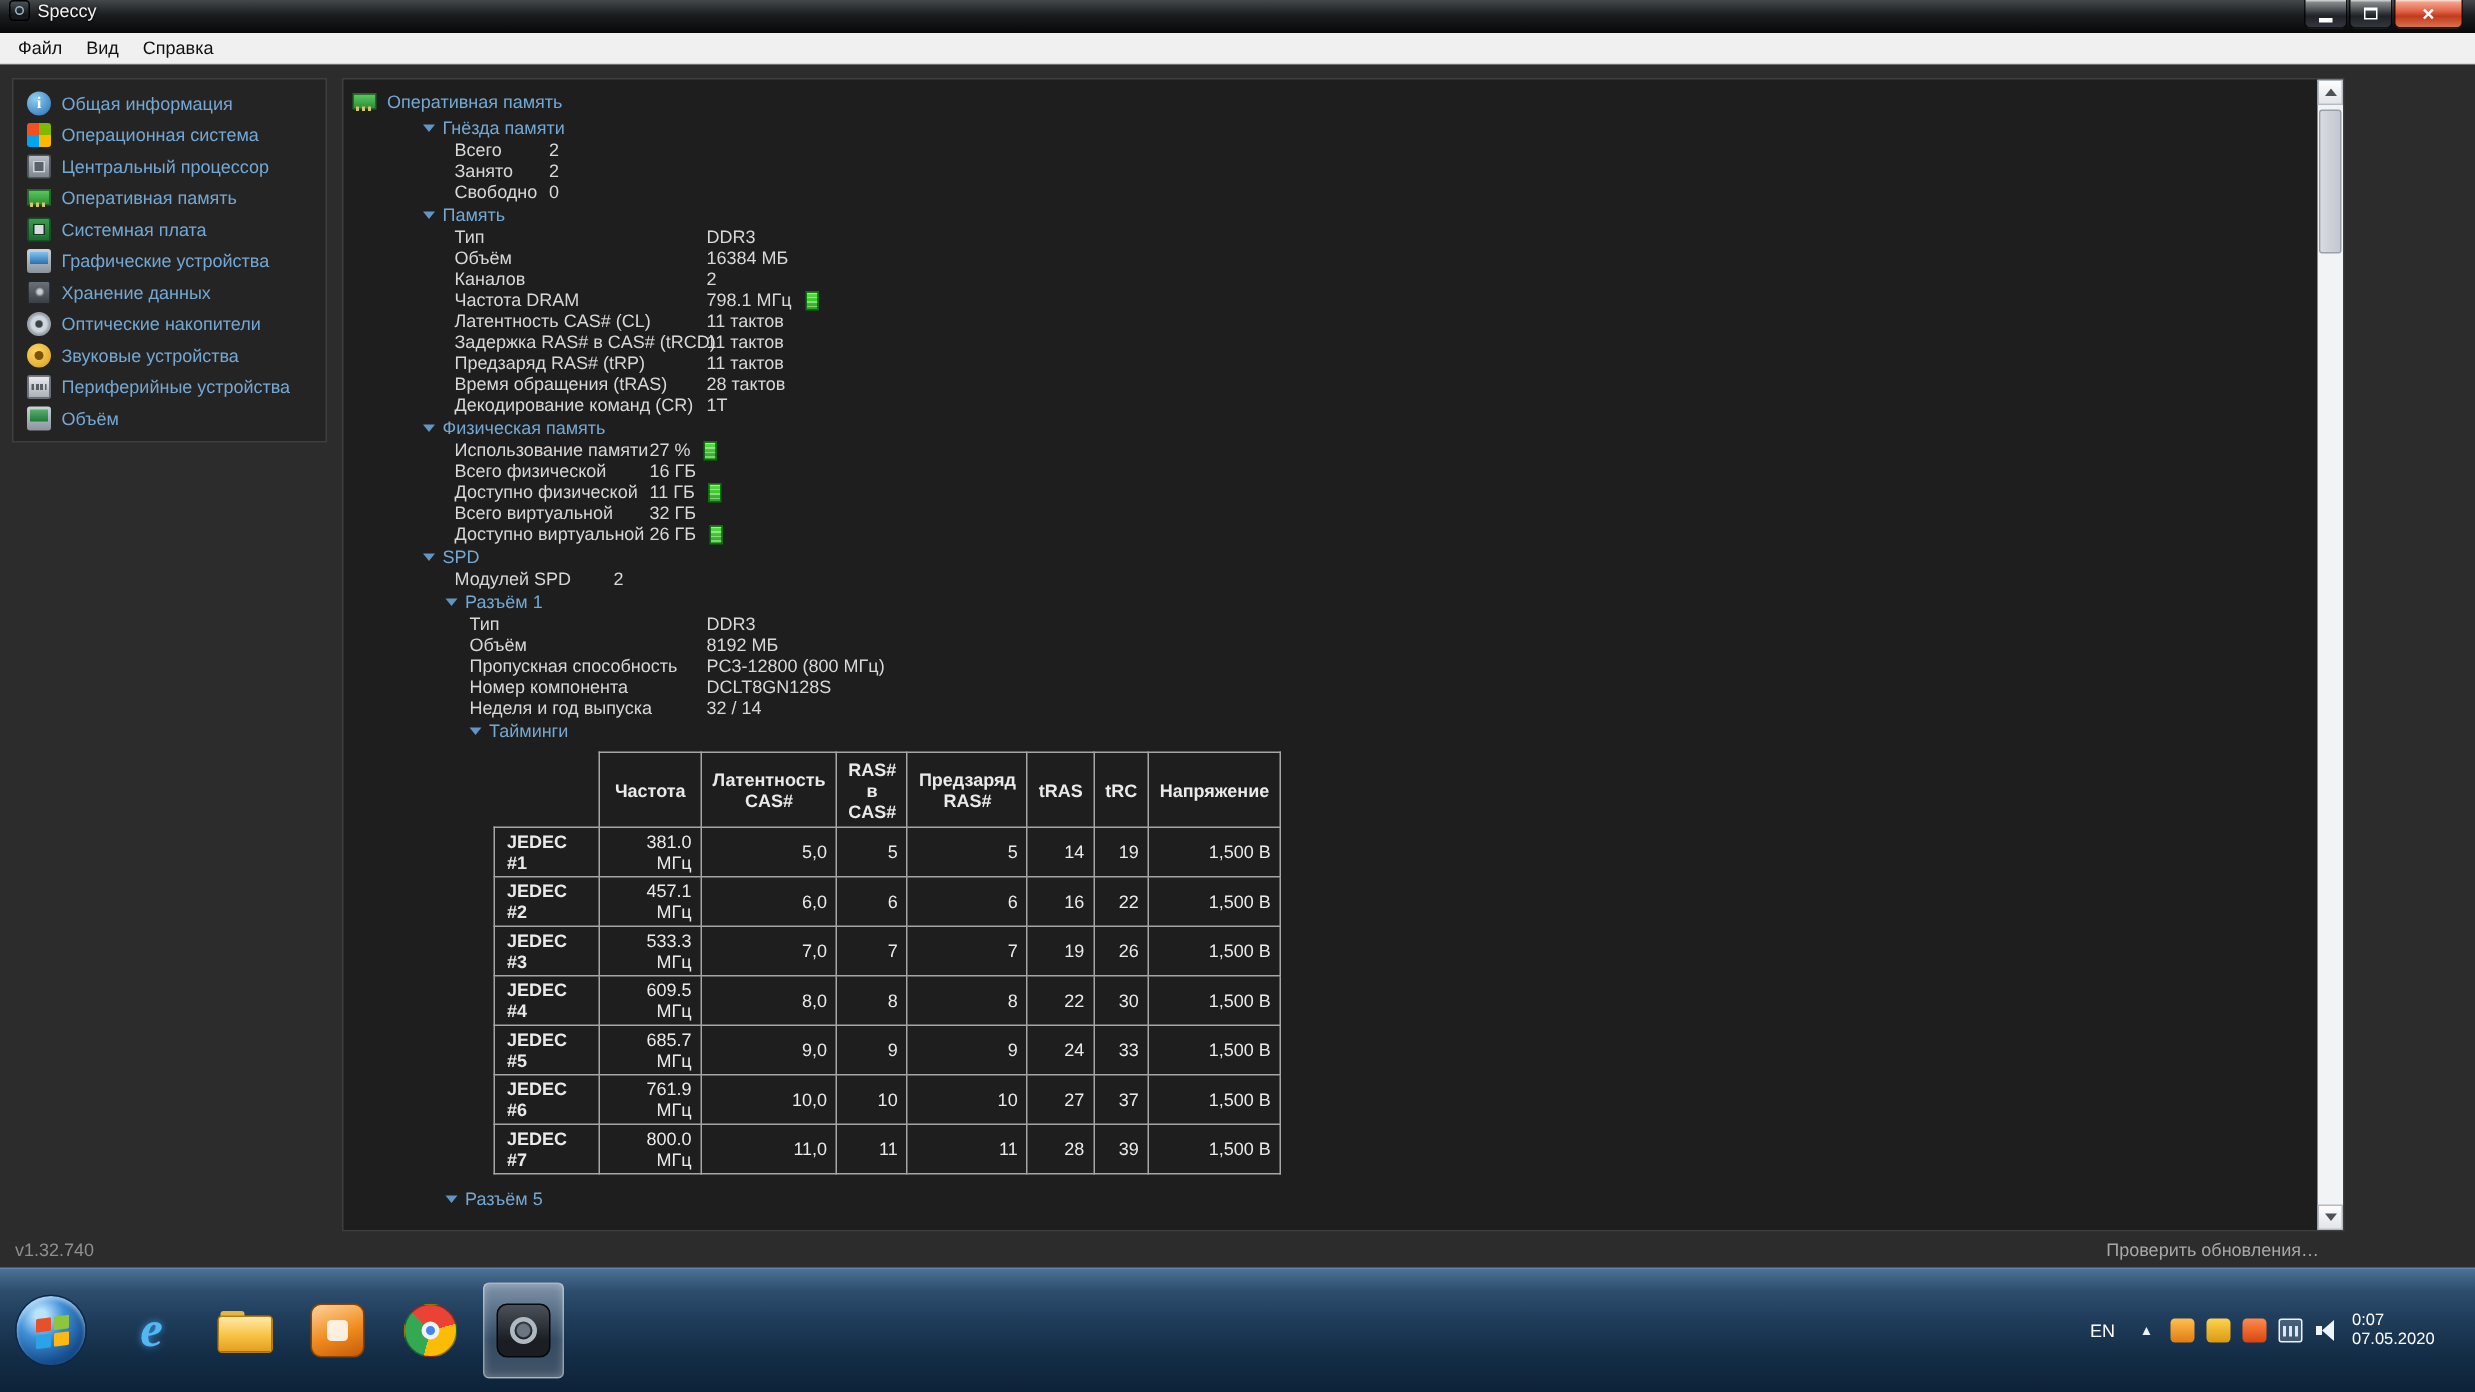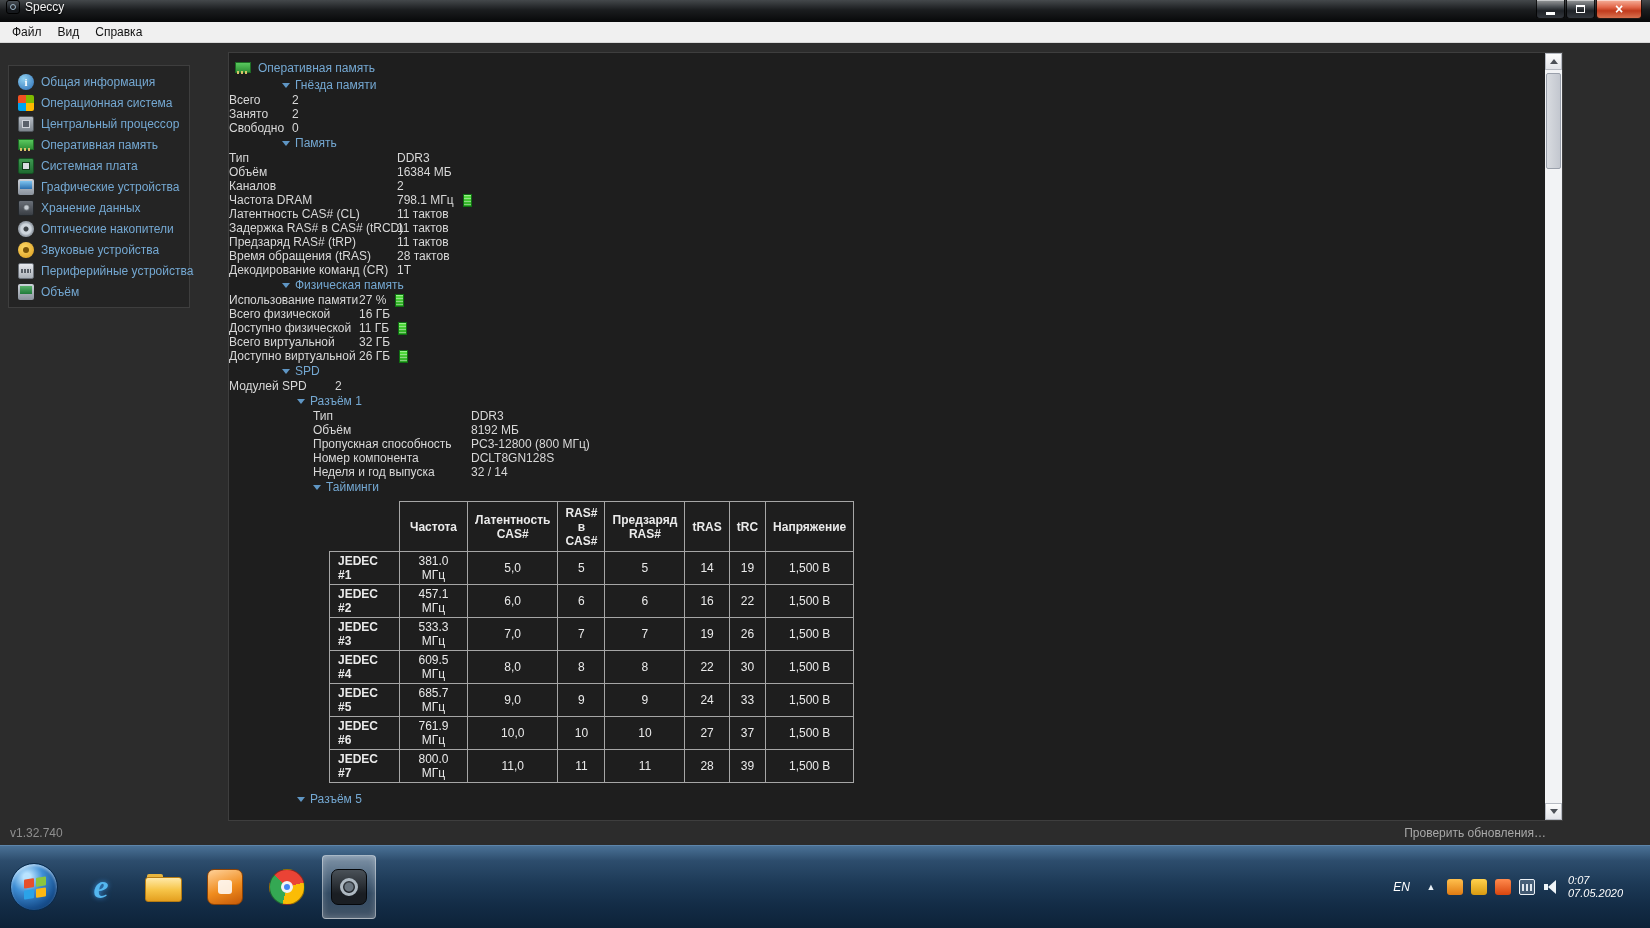--- a/index.html
+++ b/index.html
@@ -26,22 +26,22 @@
   .g-close { color:#fff; font-size:14px; font-weight:bold; line-height:16px; }
 
   
   .menubar { position:absolute; top:22px; left:0; right:0; height:21px; background:#f0f0f0;
     display:flex; align-items:center; padding-left:4px; border-bottom:1px solid #d8d8d8; }
   .menu-item { padding:0 8px; font-size:12px; color:#111; line-height:20px; cursor:default; }
 
   
   .appbody { position:absolute; top:43px; left:0; right:0; bottom:83px; background:#2c2c2c; }
 
-  .sidebar { position:absolute; left:8px; top:9px; width:182px; padding:5px 0;
-    background:#242424; border:1px solid #3e3e3e;margin-top:13px; }
+  .sidebar { position:absolute; left:8px; top:9px; width:210px; padding:5px 0;
+    background:#242424; border:1px solid #3e3e3e; }
   .side-item { display:flex; align-items:center; gap:7px; height:21px; padding:0 9px;
     color:#74a8d2; font-size:12px; white-space:nowrap; cursor:pointer; }
 
   
   .si { width:16px; height:16px; position:relative; flex:none; border-radius:2px; display:inline-block; }
   .si-summary { background:radial-gradient(circle at 35% 30%,#8fd0f0,#2a6cb5); border-radius:50%; }
   .si-summary::after { content:"i"; position:absolute; inset:0; color:#fff; font:bold 11px/16px "Liberation Serif",serif; text-align:center; }
   .si-os { background:conic-gradient(#7fba00 0 25%,#ffb900 0 50%,#00a4ef 0 75%,#f25022 0 100%); }
   .si-cpu { background:linear-gradient(#b8bec6,#7e868e); border:1px solid #50565c; }
   .si-cpu::after { content:""; position:absolute; inset:3px; background:#5a616a; border:1px solid #cfd4da; }
@@ -78,21 +78,21 @@
   .page-title { color:#74a8d2; font-size:12px; }
 
   .tree-group { display:flex; align-items:center; height:16px; font-size:12px; color:#74a8d2; cursor:pointer; }
   .tree-arrow { width:0; height:0; border-left:4px solid transparent; border-right:4px solid transparent;
     border-top:5px solid #5f96c4; margin-right:5px; flex:none; }
   .lvl1 { margin-left:53px; }
   .lvl2 { margin-left:68px; }
   .lvl3 { margin-left:84px; }
 
   .data-row { display:flex; align-items:center; height:14px; font-size:12px; color:#d8d8d8; white-space:nowrap; }
-  .g-slots,.g-memory,.g-physical,.g-spd { }
+  .g-slots,.g-memory,.g-physical,.g-spd { margin-left:74px; }
   .g-slot { margin-left:84px; }
   .row-label { flex:none; }
   .g-slots    .row-label { width:63px; }
   .g-memory   .row-label { width:168px; }
   .g-physical .row-label { width:130px; }
   .g-spd      .row-label { width:106px; }
   .g-slot     .row-label { width:158px; }
 
   .level-bar { width:9px; height:13px; margin-left:9px; flex:none;
     background:linear-gradient(#59e642,#2aa521);
@@ -105,21 +105,21 @@
   .timings th.corner { border:none; background:transparent; }
   .timings thead th { font-weight:bold; text-align:center; vertical-align:middle; height:50px; padding:2px 7px; }
   .timings thead th:nth-child(2) { width:68px; }
   .timings thead th:nth-child(3) { width:88px; }
   .timings thead th:nth-child(4) { width:46px; }
   .timings thead th:nth-child(5) { width:80px; }
   .timings thead th:nth-child(6) { width:38px; }
   .timings thead th:nth-child(7) { width:34px; }
   .timings thead th:nth-child(8) { width:88px; }
   .timings tbody th { width:70px; font-weight:bold; text-align:left; padding-left:8px; height:20px; }
-  .timings tbody td { text-align:center; height:20px; }
+  .timings tbody td { text-align:right; height:20px; }
 
   
   .scrollbar { position:absolute; top:0; right:0; bottom:0; width:17px; background:#f2f3f5; }
   .sb-btn { position:absolute; left:0; right:0; height:17px; background:linear-gradient(#fdfdfd,#e3e5ea);
     border:1px solid #b6bac2; display:flex; align-items:center; justify-content:center; }
   .sb-btn.up { top:0; } .sb-btn.down { bottom:0; }
   .sb-tri-up { width:0; height:0; border-left:4px solid transparent; border-right:4px solid transparent; border-bottom:5px solid #4d5158; }
   .sb-tri-down { width:0; height:0; border-left:4px solid transparent; border-right:4px solid transparent; border-top:5px solid #4d5158; }
   .sb-thumb { position:absolute; left:1px; right:1px; top:20px; height:96px;
     background:linear-gradient(90deg,#d8dbe0,#c3c7cf); border:1px solid #9aa0ab; border-radius:2px; }
@@ -156,21 +156,21 @@
     background:linear-gradient(180deg,#ffe9a8,#f7c64a 50%,#e49f1f); border:1px solid #b77c12; border-radius:3px; }
   .tbi-orange-app { background:linear-gradient(160deg,#ffd29a,#f08c1e 55%,#c65a08); border-radius:7px; border:1px solid #8a4206; }
   .tbi-orange-app::after { content:""; position:absolute; inset:10px; background:rgba(255,255,255,.85); border-radius:3px; }
   .tbi-chrome { border-radius:50%; border:1px solid rgba(0,0,0,.4);
     background:conic-gradient(from -45deg,#ea4335 0 120deg,#fbbc05 0 240deg,#34a853 0 360deg); }
   .tbi-chrome::after { content:""; position:absolute; inset:11px; background:#4285f4; border:3px solid #f2f2f2; border-radius:50%; }
   .tbi-speccy { background:linear-gradient(180deg,#4a5158,#1a1e23 70%); border-radius:7px; border:1px solid #05070a; }
   .tbi-speccy::after { content:""; position:absolute; inset:8px; border:3px solid #aeb9c2; border-radius:50%;
     background:radial-gradient(circle,#6b7680 0 4px,transparent 5px); }
 
-  .tray { position:absolute; right:12px; top:0; bottom:0; display:flex; align-items:center; gap:9px;font-style:italic; }
+  .tray { position:absolute; right:12px; top:0; bottom:0; display:flex; align-items:center; gap:9px; }
   .lang { color:#fff; font-size:12px; padding:2px 4px; cursor:pointer; }
   .tray-icons { display:flex; align-items:center; gap:8px; }
   .tri { width:16px; height:16px; position:relative; display:inline-block; cursor:pointer; }
   .tri-hidden-icons-arrow::after { content:"▲"; position:absolute; inset:0; color:#eaf2f8; font-size:9px; line-height:16px; text-align:center; }
   .tri-tray-app-orange { background:linear-gradient(#ffc04d,#e07b12); border-radius:3px; }
   .tri-tray-app-amber  { background:linear-gradient(#ffd24d,#d89a10); border-radius:3px; }
   .tri-tray-app-red    { background:linear-gradient(#ff8a4d,#d8450e); border-radius:3px; }
   .tri-keyboard { border:1px solid #edf2f6; border-radius:2px; background:rgba(230,240,250,.2); }
   .tri-keyboard::after { content:""; position:absolute; left:2px; top:4px; right:2px; height:7px;
     background:repeating-linear-gradient(90deg,rgba(240,246,252,.9) 0 2px,transparent 2px 4px); }

